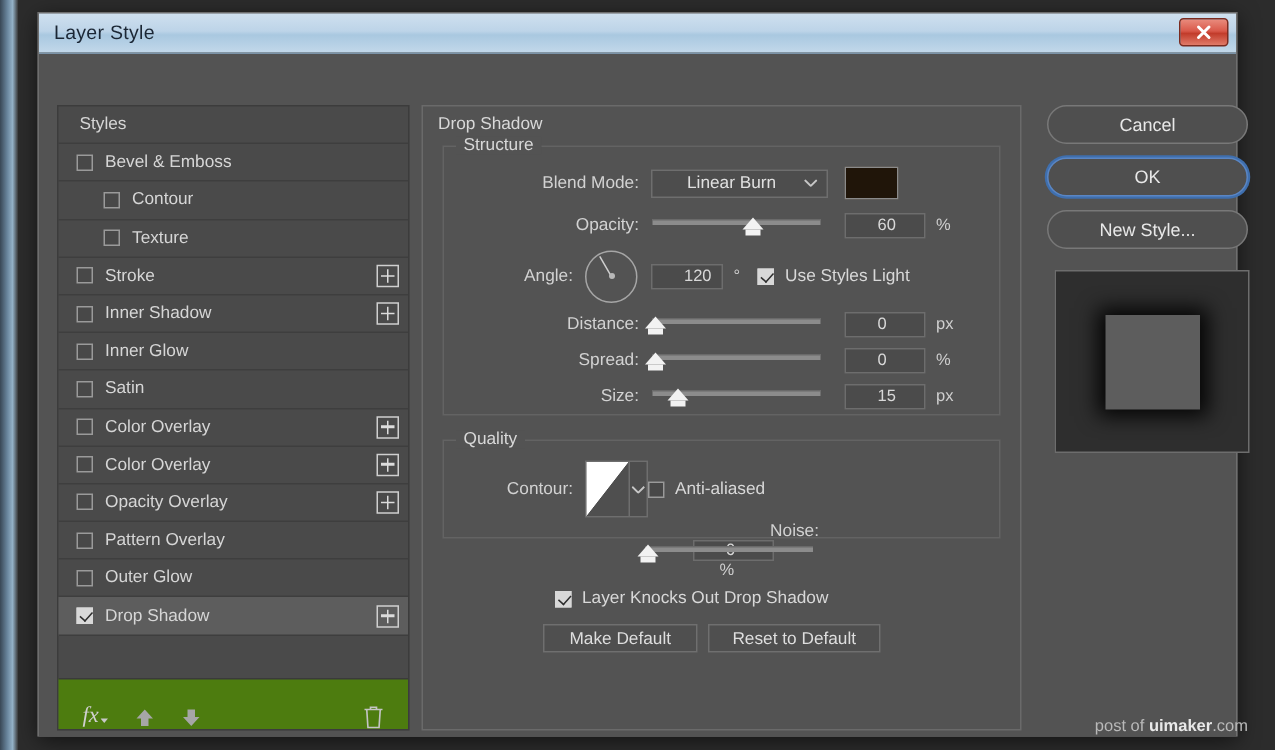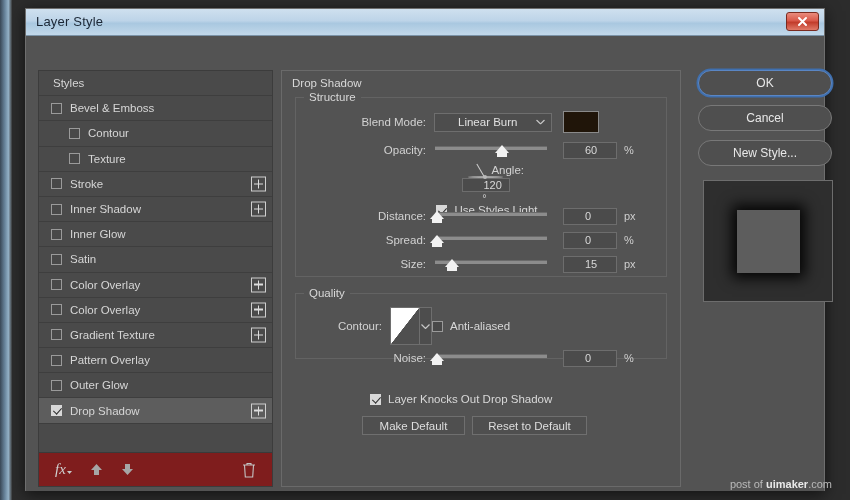--- a/index.html
+++ b/index.html
@@ -112,23 +112,23 @@
     position: absolute; left: 3px; top: 0px;
     width: 4px; height: 7px;
     border: solid #2d2d2d;
     border-width: 0 1.8px 1.8px 0;
     transform: rotate(42deg);
   }
 
   
   #sidebar-toolbar {
     height: 34px;
-    background: #7f1d1d;
+    background: #4d7c0f;
     border-top: 1px solid #3a3a3a;
-    display: flex; align-items: center;
+    display: flex; align-items: flex-end;
     position: relative;
   }
   #sidebar-toolbar .tb-icon { margin-left: 16px; cursor: pointer; display:flex; align-items:center;}
   #sidebar-toolbar .tb-icon.trash { position: absolute; right: 16px; margin: 0; }
   .fx-glyph { color: #d0d0d0; font-size: 15px; font-style: italic; font-family: "Liberation Serif", serif; }
 
   
   #center {
     position: absolute;
     left: 255px; top: 34px;
@@ -387,21 +387,21 @@
               <span class="cb-wrap">
                 <span class="cbx"></span>
               </span>
               <span class="label">Color Overlay</span>
               <span class="plus-btn"></span>
             </div>
             <div class="style-row ">
               <span class="cb-wrap">
                 <span class="cbx"></span>
               </span>
-              <span class="label">Gradient Texture</span>
+              <span class="label">Opacity Overlay</span>
               <span class="plus-btn"></span>
             </div>
             <div class="style-row ">
               <span class="cb-wrap">
                 <span class="cbx"></span>
               </span>
               <span class="label">Pattern Overlay</span>
             </div>
             <div class="style-row ">
               <span class="cb-wrap">
@@ -463,21 +463,21 @@
           <div class="row" style="left:0; top:42px; width:100%;">
             <div class="rlabel" style="width:130px;">Opacity:</div>
             <div class="slider" id="opacity-slider" style="margin-left:9px; width:112px;">
               <div class="track"></div>
               <div class="thumb" style="left: 60%;"></div>
             </div>
             <div class="numfield" style="margin-left:16px; width:54px;">60</div>
             <div class="unit">%</div>
           </div>
 
-          <div class="row" style="left:0; top:66px; width:100%; height:40px;flex-direction:column;">
+          <div class="row" style="left:0; top:66px; width:100%; height:40px;">
             <div class="rlabel" style="width:86px;">Angle:</div>
             <div class="dial" id="angle-dial" style="margin-left:8px;">
               <div class="needle" id="angle-needle" style="transform: rotate(-120deg);"></div>
               <div class="hub"></div>
             </div>
             <div class="numfield" style="margin-left:9px; width:48px;">120</div>
             <div class="unit">°</div>
             <div class="inline-check" style="margin-left:12px;">
               <span class="cbx checked"></span>
               <span class="lbl">Use Styles Light</span>
@@ -527,43 +527,43 @@
                   <path d="M0.5,0.5 L4.5,4.5 L8.5,0.5" stroke="#c6c6c6" stroke-width="1.2" fill="none"></path>
                 </svg>
               </div>
             </div>
             <div class="inline-check" style="margin-left:0;">
               <span class="cbx"></span>
               <span class="lbl">Anti-aliased</span>
             </div>
           </div>
 
-          <div class="row" style="left:0; top:54px; width:100%;">
+          <div class="row" style="left:0; top:54px; width:100%;flex-direction:column;">
             <div class="rlabel" style="width:130px;">Noise:</div>
             <div class="slider" id="noise-slider" style="margin-left:9px; width:112px;">
               <div class="track"></div>
               <div class="thumb" style="left: 2%;"></div>
             </div>
             <div class="numfield" style="margin-left:16px; width:54px;">0</div>
             <div class="unit">%</div>
           </div>
         </div>
 
         <div class="inline-check" style="position:absolute; left:88px; top:322px;">
           <span class="cbx checked"></span>
           <span class="lbl">Layer Knocks Out Drop Shadow</span>
         </div>
 
         <div class="flat-btn" style="position:absolute; left:80px; top:345px; width:103px;">Make Default</div>
         <div class="flat-btn" style="position:absolute; left:190px; top:345px; width:115px;">Reset to Default</div>
       </div>
 
       <div id="right">
+        <div class="pill-btn">Cancel</div>
         <div class="pill-btn primary">OK</div>
-        <div class="pill-btn">Cancel</div>
         <div class="pill-btn">New Style...</div>
         <div id="preview-thumb">
           <div id="preview-square"></div>
         </div>
       </div>
 
     </div>
   </div>
 
   <div id="wm-right">

